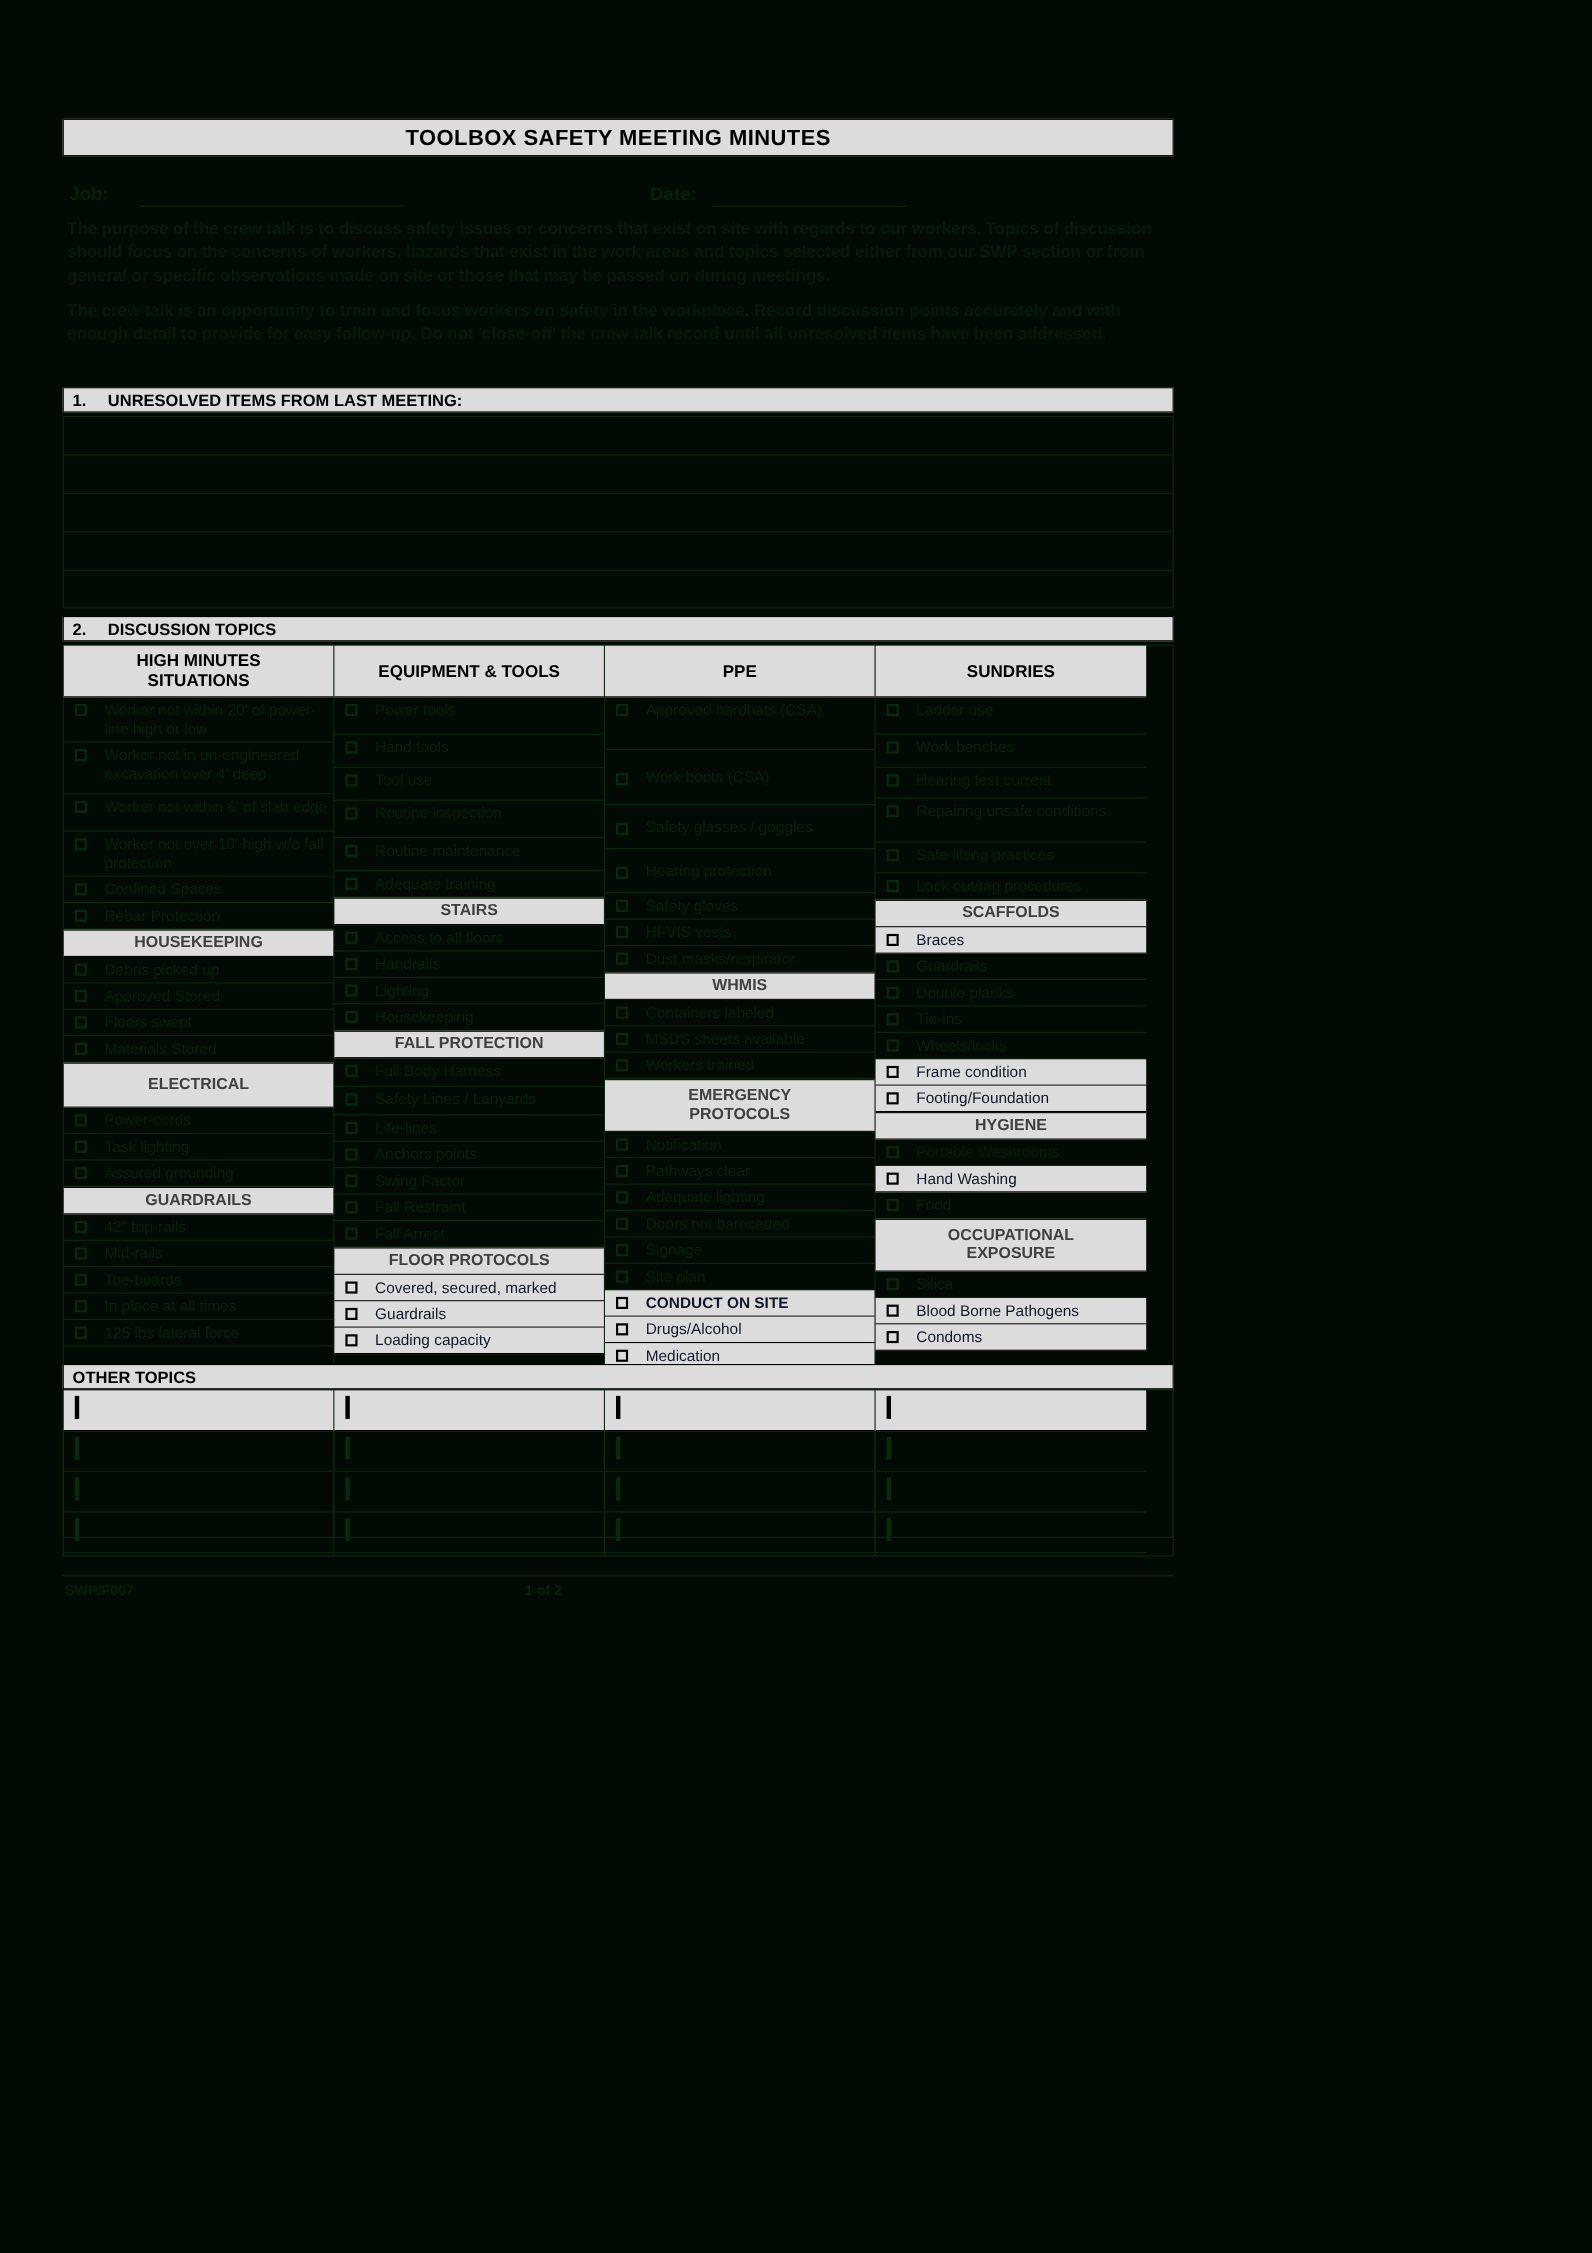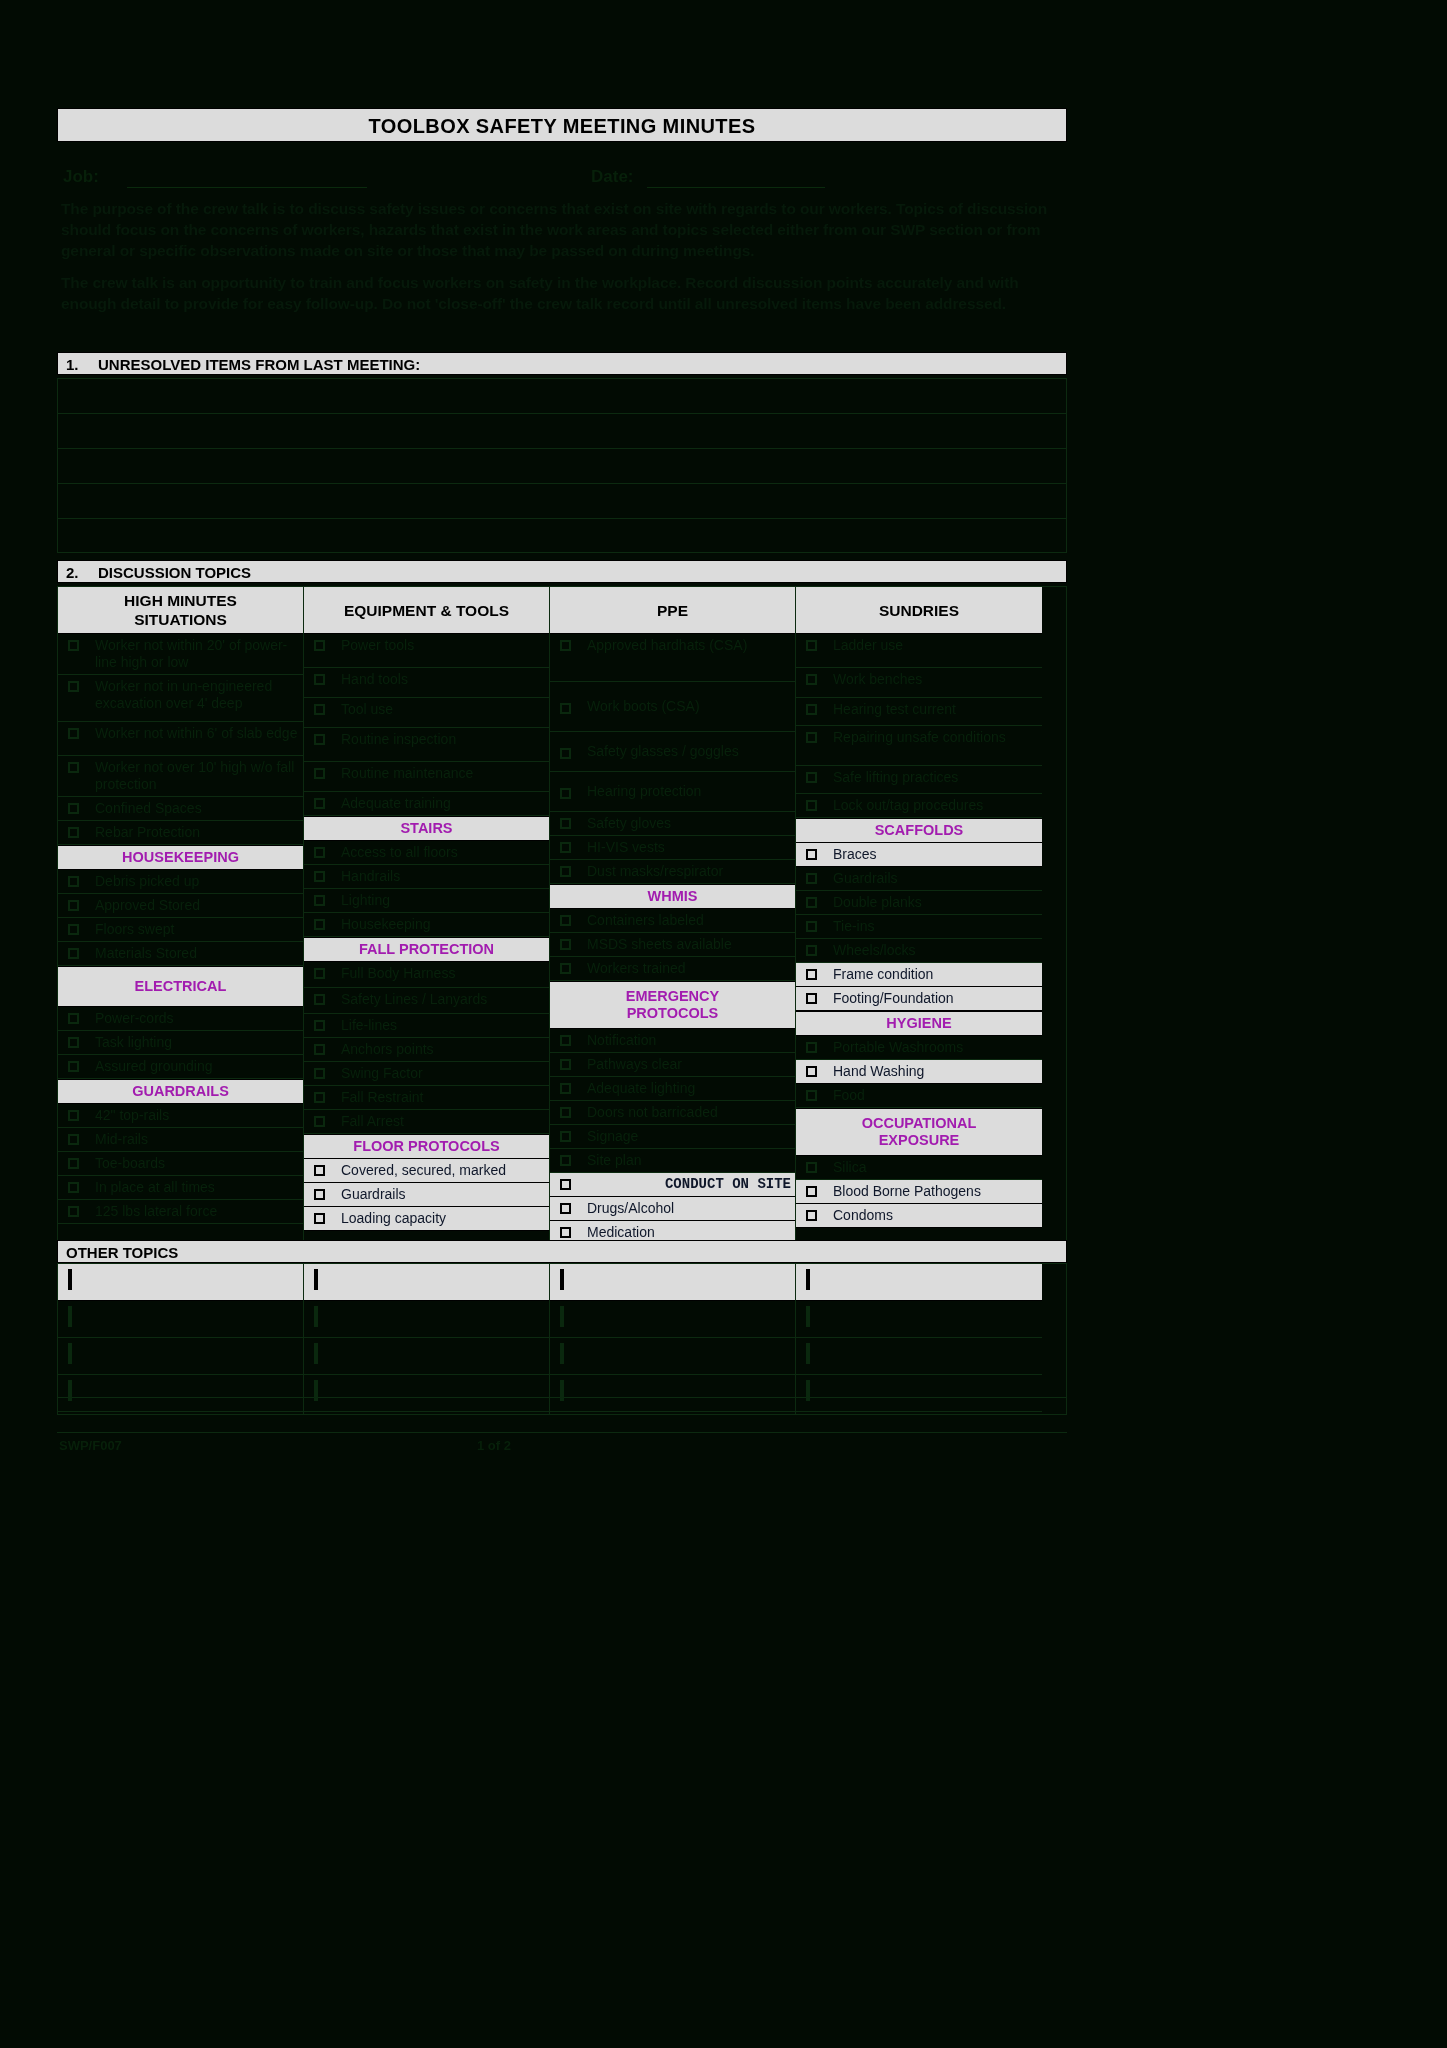--- a/index.html
+++ b/index.html
@@ -152,21 +152,21 @@
     align-items:center;
     justify-content:center;
     text-align:center;
     font-weight:bold;
     font-size:15.5px;
     line-height:19px;
   }
 
   .subhead{
     background:#dcdcdc;
-    color:#a21caf;
+    color:#404040;
     font-weight:bold;
     font-size:14.5px;
     text-align:center;
     border-top:1px solid #000;
     border-bottom:1px solid #000;
     box-sizing:border-box;
     padding:3px 0;
     line-height:17px;
   }
 
@@ -545,21 +545,21 @@
           <span class="cbx"></span>
           <span class="txt">Signage</span>
         </div>
         <div class="row dark">
           <span class="cbx"></span>
           <span class="txt">Site plan</span>
         </div>
 
         <div class="row vis bold">
           <span class="cbx"></span>
-          <span class="txt" style="text-align:right;font-weight:bold;font-family:Liberation Mono, monospace;">CONDUCT ON SITE</span>
+          <span class="txt" style="text-align:left;font-weight:bold;">CONDUCT ON SITE</span>
         </div>
         <div class="row vis">
           <span class="cbx"></span>
           <span class="txt">Drugs/Alcohol</span>
         </div>
         <div class="row vis">
           <span class="cbx"></span>
           <span class="txt">Medication</span>
         </div>
       </div>

